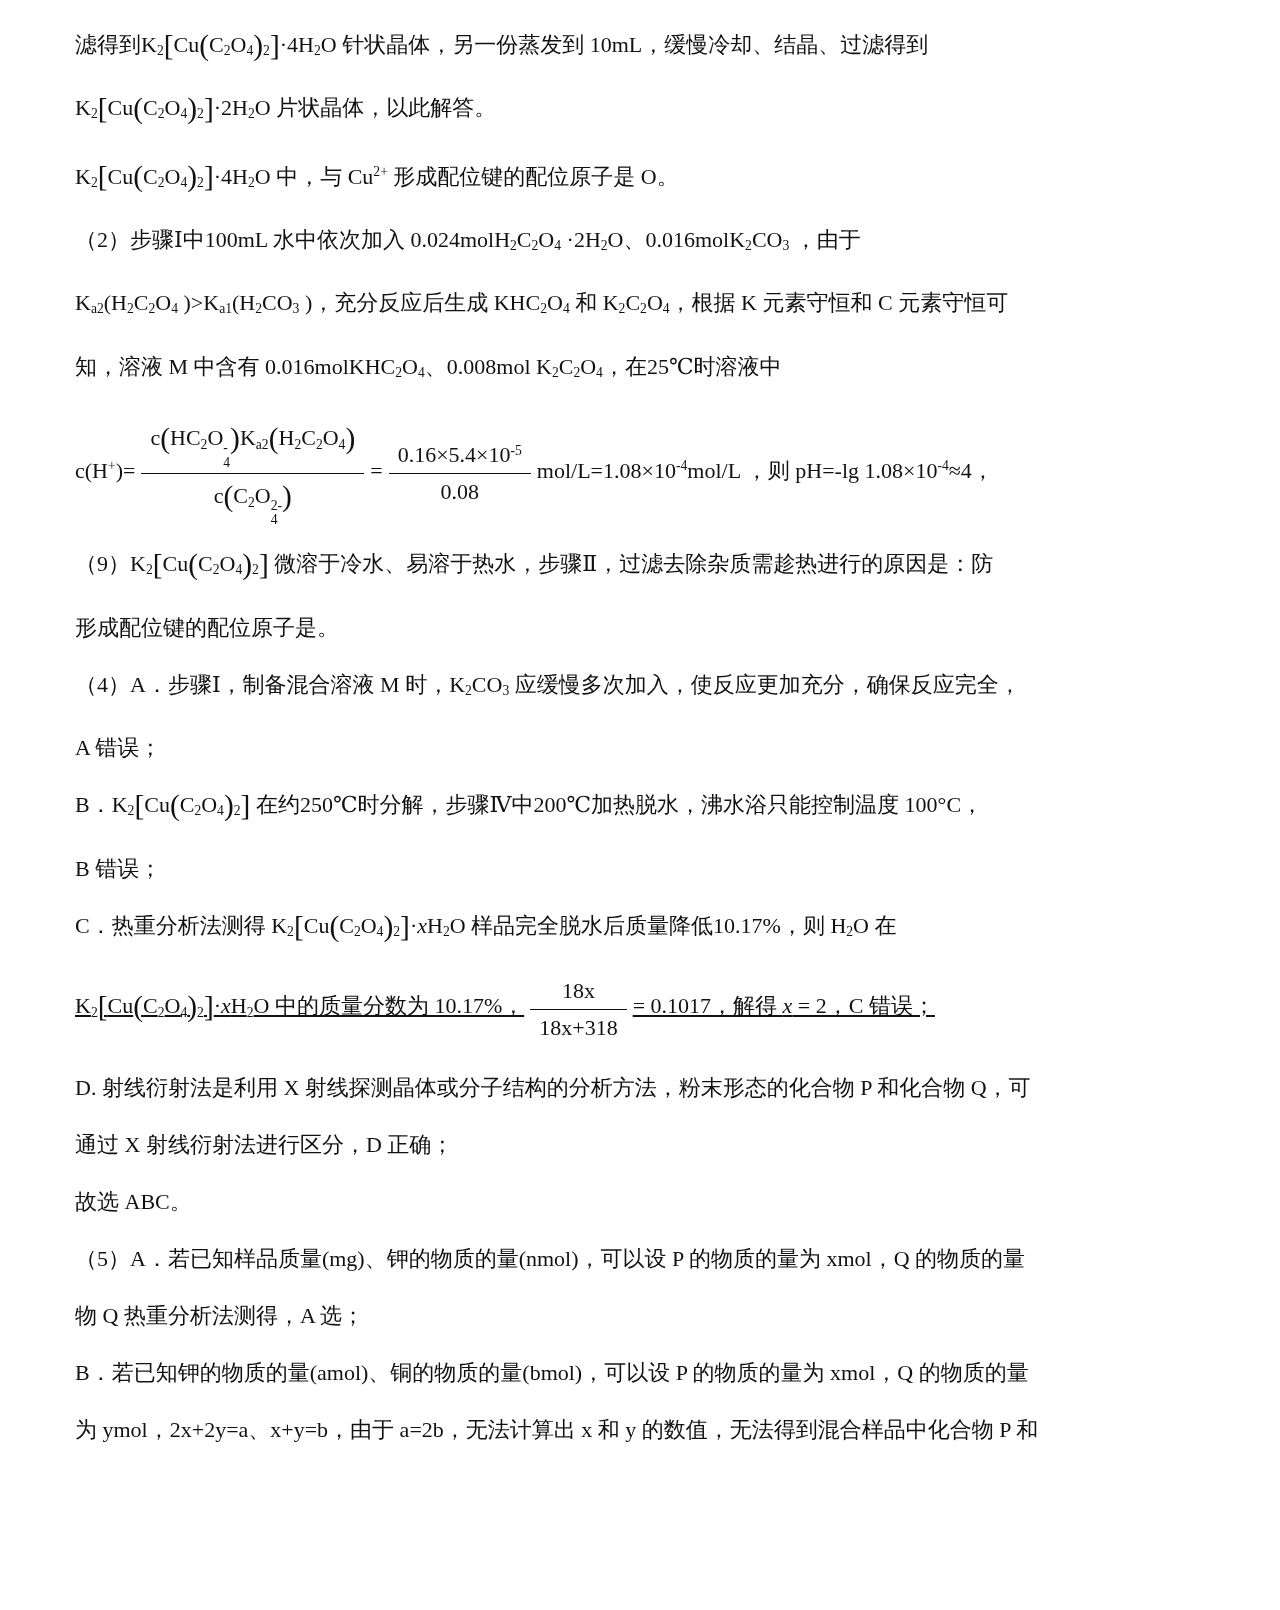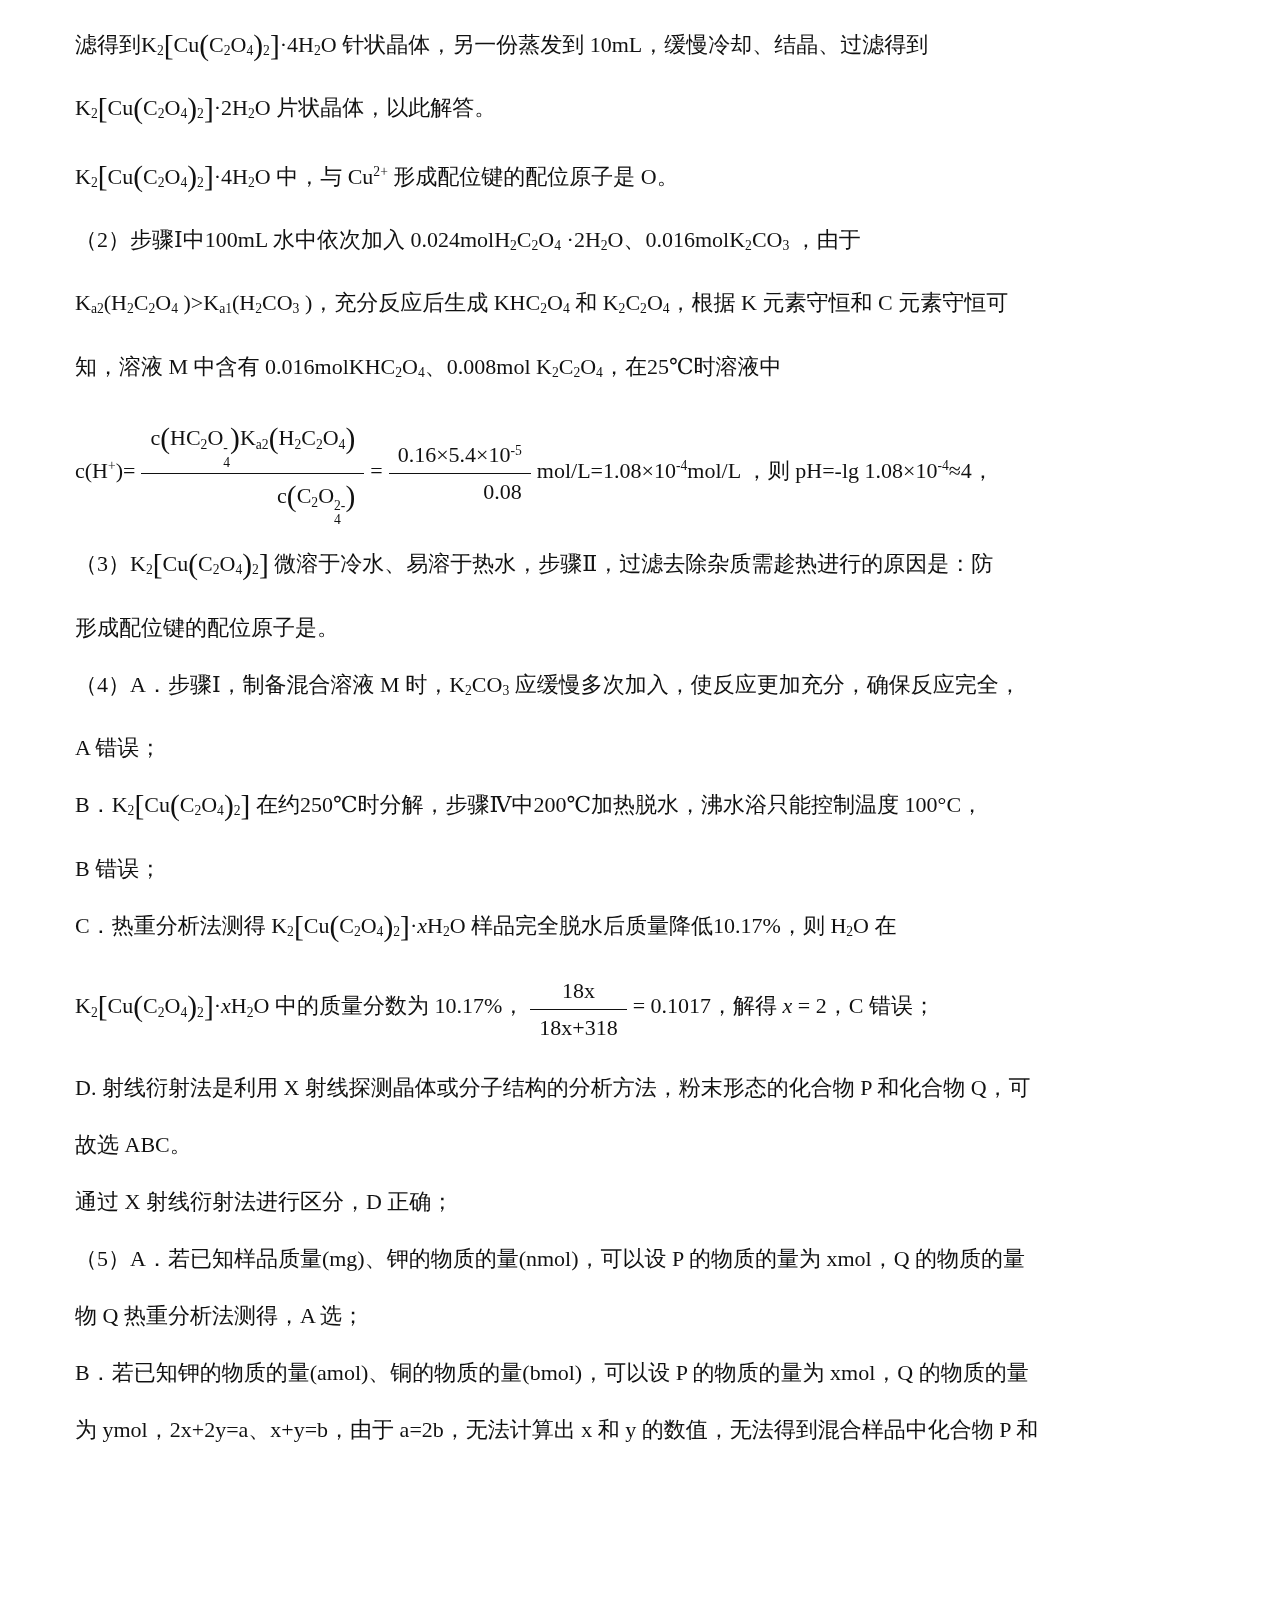--- a/index.html
+++ b/index.html
@@ -11,21 +11,21 @@
     color:#111111;
     padding:16px 58px 8px 75px;
     font-family:"Liberation Serif","DejaVu Serif",serif;
     font-size:22px;
   }
   .line{
     line-height:57px;
     white-space:pre-wrap;
   }
   .line.tall{line-height:130px;}
-  .line.mid{line-height:92px;}
+  .line.mid{line-height:92px;text-decoration:underline;}
   .t{}
   .sb{font-size:0.62em; vertical-align:-0.25em;}
   .sp{font-size:0.62em; vertical-align:0.55em;}
   .bg{font-size:1.34em; vertical-align:-0.09em;}
   .it{font-style:italic;}
   .stk{
     display:inline-flex;
     flex-direction:column;
     align-items:flex-start;
     font-size:0.62em;
@@ -34,43 +34,43 @@
   }
   .stk .stk-sup{display:block;}
   .stk .stk-sub{display:block;}
   .frac{
     display:inline-block;
     vertical-align:middle;
     text-align:center;
     margin:0 6px;
   }
   .frac .num{display:block; line-height:1.35; border-bottom:1.6px solid #111; padding:2px 9px 3px;}
-  .frac .den{display:block; line-height:1.35; padding:3px 9px 0;text-align:right;}
+  .frac .den{display:block; line-height:1.35; padding:3px 9px 0;}
 </style>
 </head>
 <body>
 
 <div class="page" style="background: rgb(255, 255, 255); color: rgb(17, 17, 17);">
   <div id="doc">
       <div class="line"><span class="t">滤得到K</span><span class="sb">2</span><span class="bg">[</span><span class="t">Cu</span><span class="bg">(</span><span class="t">C</span><span class="sb">2</span><span class="t">O</span><span class="sb">4</span><span class="bg">)</span><span class="sb">2</span><span class="bg">]</span><span class="t">·4H</span><span class="sb">2</span><span class="t">O 针状晶体，另一份蒸发到 10mL，缓慢冷却、结晶、过滤得到</span></div>
       <div class="line"><span class="t">K</span><span class="sb">2</span><span class="bg">[</span><span class="t">Cu</span><span class="bg">(</span><span class="t">C</span><span class="sb">2</span><span class="t">O</span><span class="sb">4</span><span class="bg">)</span><span class="sb">2</span><span class="bg">]</span><span class="t">·2H</span><span class="sb">2</span><span class="t">O 片状晶体，以此解答。</span></div>
       <div class="line"><span class="t">K</span><span class="sb">2</span><span class="bg">[</span><span class="t">Cu</span><span class="bg">(</span><span class="t">C</span><span class="sb">2</span><span class="t">O</span><span class="sb">4</span><span class="bg">)</span><span class="sb">2</span><span class="bg">]</span><span class="t">·4H</span><span class="sb">2</span><span class="t">O 中，与 Cu</span><span class="sp">2+</span><span class="t"> 形成配位键的配位原子是 O。</span></div>
       <div class="line"><span class="t">（2）步骤Ⅰ中100mL 水中依次加入 0.024molH</span><span class="sb">2</span><span class="t">C</span><span class="sb">2</span><span class="t">O</span><span class="sb">4</span><span class="t"> ·2H</span><span class="sb">2</span><span class="t">O、0.016molK</span><span class="sb">2</span><span class="t">CO</span><span class="sb">3</span><span class="t"> ，由于</span></div>
       <div class="line"><span class="t">K</span><span class="sb">a2</span><span class="t">(H</span><span class="sb">2</span><span class="t">C</span><span class="sb">2</span><span class="t">O</span><span class="sb">4</span><span class="t"> )&gt;K</span><span class="sb">a1</span><span class="t">(H</span><span class="sb">2</span><span class="t">CO</span><span class="sb">3</span><span class="t"> )，充分反应后生成 KHC</span><span class="sb">2</span><span class="t">O</span><span class="sb">4</span><span class="t"> 和 K</span><span class="sb">2</span><span class="t">C</span><span class="sb">2</span><span class="t">O</span><span class="sb">4</span><span class="t">，根据 K 元素守恒和 C 元素守恒可</span></div>
       <div class="line"><span class="t">知，溶液 M 中含有 0.016molKHC</span><span class="sb">2</span><span class="t">O</span><span class="sb">4</span><span class="t">、0.008mol K</span><span class="sb">2</span><span class="t">C</span><span class="sb">2</span><span class="t">O</span><span class="sb">4</span><span class="t">，在25℃时溶液中</span></div>
       <div class="line tall"><span class="t">c(H</span><span class="sp">+</span><span class="t">)=</span><span class="frac"><span class="num"><span class="t">c</span><span class="bg">(</span><span class="t">HC</span><span class="sb">2</span><span class="t">O</span><span class="stk"><span class="stk-sup">-</span><span class="stk-sub">4</span></span><span class="bg">)</span><span class="t">K</span><span class="sb">a2</span><span class="bg">(</span><span class="t">H</span><span class="sb">2</span><span class="t">C</span><span class="sb">2</span><span class="t">O</span><span class="sb">4</span><span class="bg">)</span></span><span class="den"><span class="t">c</span><span class="bg">(</span><span class="t">C</span><span class="sb">2</span><span class="t">O</span><span class="stk"><span class="stk-sup">2-</span><span class="stk-sub">4</span></span><span class="bg">)</span></span></span><span class="t">=</span><span class="frac"><span class="num"><span class="t">0.16×5.4×10</span><span class="sp">-5</span></span><span class="den"><span class="t">0.08</span></span></span><span class="t">mol/L=1.08×10</span><span class="sp">-4</span><span class="t">mol/L ，则 pH=-lg 1.08×10</span><span class="sp">-4</span><span class="t">≈4，</span></div>
-      <div class="line"><span class="t">（3）K</span><span class="sb">2</span><span class="bg">[</span><span class="t">Cu</span><span class="bg">(</span><span class="t">C</span><span class="sb">2</span><span class="t">O</span><span class="sb">4</span><span class="bg">)</span><span class="sb">2</span><span class="bg">]</span><span class="t"> 微溶于冷水、易溶于热水，步骤Ⅱ，过滤去除杂质需趁热进行的原因是：防</span></div>
+      <div class="line"><span class="t">（9）K</span><span class="sb">2</span><span class="bg">[</span><span class="t">Cu</span><span class="bg">(</span><span class="t">C</span><span class="sb">2</span><span class="t">O</span><span class="sb">4</span><span class="bg">)</span><span class="sb">2</span><span class="bg">]</span><span class="t"> 微溶于冷水、易溶于热水，步骤Ⅱ，过滤去除杂质需趁热进行的原因是：防</span></div>
       <div class="line"><span class="t">形成配位键的配位原子是。</span></div>
       <div class="line"><span class="t">（4）A．步骤Ⅰ，制备混合溶液 M 时，K</span><span class="sb">2</span><span class="t">CO</span><span class="sb">3</span><span class="t"> 应缓慢多次加入，使反应更加充分，确保反应完全，</span></div>
       <div class="line"><span class="t">A 错误；</span></div>
       <div class="line"><span class="t">B．K</span><span class="sb">2</span><span class="bg">[</span><span class="t">Cu</span><span class="bg">(</span><span class="t">C</span><span class="sb">2</span><span class="t">O</span><span class="sb">4</span><span class="bg">)</span><span class="sb">2</span><span class="bg">]</span><span class="t"> 在约250℃时分解，步骤Ⅳ中200℃加热脱水，沸水浴只能控制温度 100°C，</span></div>
       <div class="line"><span class="t">B 错误；</span></div>
       <div class="line"><span class="t">C．热重分析法测得 K</span><span class="sb">2</span><span class="bg">[</span><span class="t">Cu</span><span class="bg">(</span><span class="t">C</span><span class="sb">2</span><span class="t">O</span><span class="sb">4</span><span class="bg">)</span><span class="sb">2</span><span class="bg">]</span><span class="t">·</span><span class="it">x</span><span class="t">H</span><span class="sb">2</span><span class="t">O 样品完全脱水后质量降低10.17%，则 H</span><span class="sb">2</span><span class="t">O 在</span></div>
       <div class="line mid"><span class="t">K</span><span class="sb">2</span><span class="bg">[</span><span class="t">Cu</span><span class="bg">(</span><span class="t">C</span><span class="sb">2</span><span class="t">O</span><span class="sb">4</span><span class="bg">)</span><span class="sb">2</span><span class="bg">]</span><span class="t">·</span><span class="it">x</span><span class="t">H</span><span class="sb">2</span><span class="t">O 中的质量分数为 10.17%，</span><span class="frac"><span class="num"><span class="t">18x</span></span><span class="den"><span class="t">18x+318</span></span></span><span class="t">= 0.1017，解得 </span><span class="it">x</span><span class="t"> = 2，C 错误；</span></div>
       <div class="line"><span class="t">D. 射线衍射法是利用 X 射线探测晶体或分子结构的分析方法，粉末形态的化合物 P 和化合物 Q，可</span></div>
+      <div class="line"><span class="t">通过 X 射线衍射法进行区分，D 正确；</span></div>
       <div class="line"><span class="t">故选 ABC。</span></div>
-      <div class="line"><span class="t">通过 X 射线衍射法进行区分，D 正确；</span></div>
       <div class="line"><span class="t">（5）A．若已知样品质量(mg)、钾的物质的量(nmol)，可以设 P 的物质的量为 xmol，Q 的物质的量</span></div>
       <div class="line"><span class="t">物 Q 热重分析法测得，A 选；</span></div>
       <div class="line"><span class="t">B．若已知钾的物质的量(amol)、铜的物质的量(bmol)，可以设 P 的物质的量为 xmol，Q 的物质的量</span></div>
       <div class="line"><span class="t">为 ymol，2x+2y=a、x+y=b，由于 a=2b，无法计算出 x 和 y 的数值，无法得到混合样品中化合物 P 和</span></div>
     </div>
 </div>
 
 </body></html>

